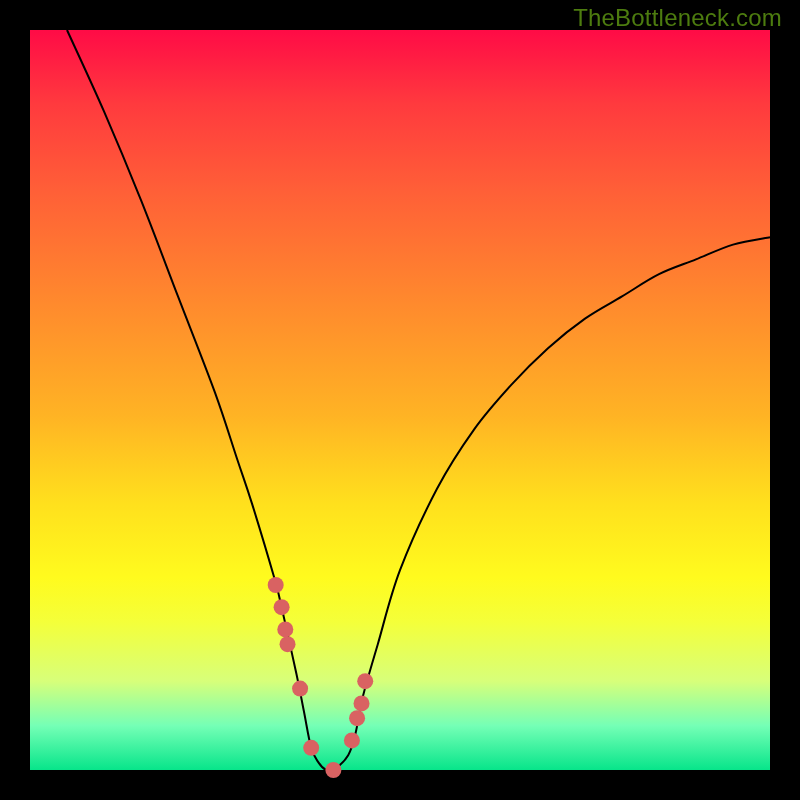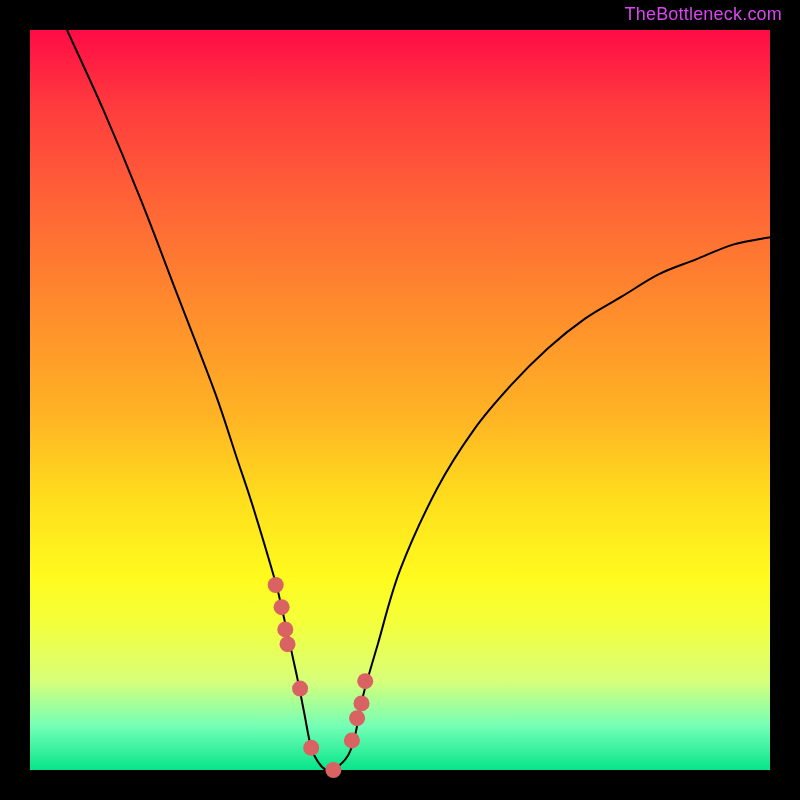--- a/index.html
+++ b/index.html
@@ -35,22 +35,22 @@
       #f4ff3a 80%,
       #d7ff7a 88%,
       #75ffb6 94%,
       #07e58a 100%);
   }
   .watermark {
     position: absolute;
     top: 4px;
     right: 18px;
     font-family: Arial, Helvetica, sans-serif;
-    font-size: 18px;
-    color: #d946ef;
+    font-size: 24px;
+    color: #4d7c0f;
     font-weight: 500;
     letter-spacing: 0.2px;
   }
   svg.curve {
     position: absolute;
     top: 0;
     left: 0;
     width: 740px;
     height: 740px;
     overflow: visible;

